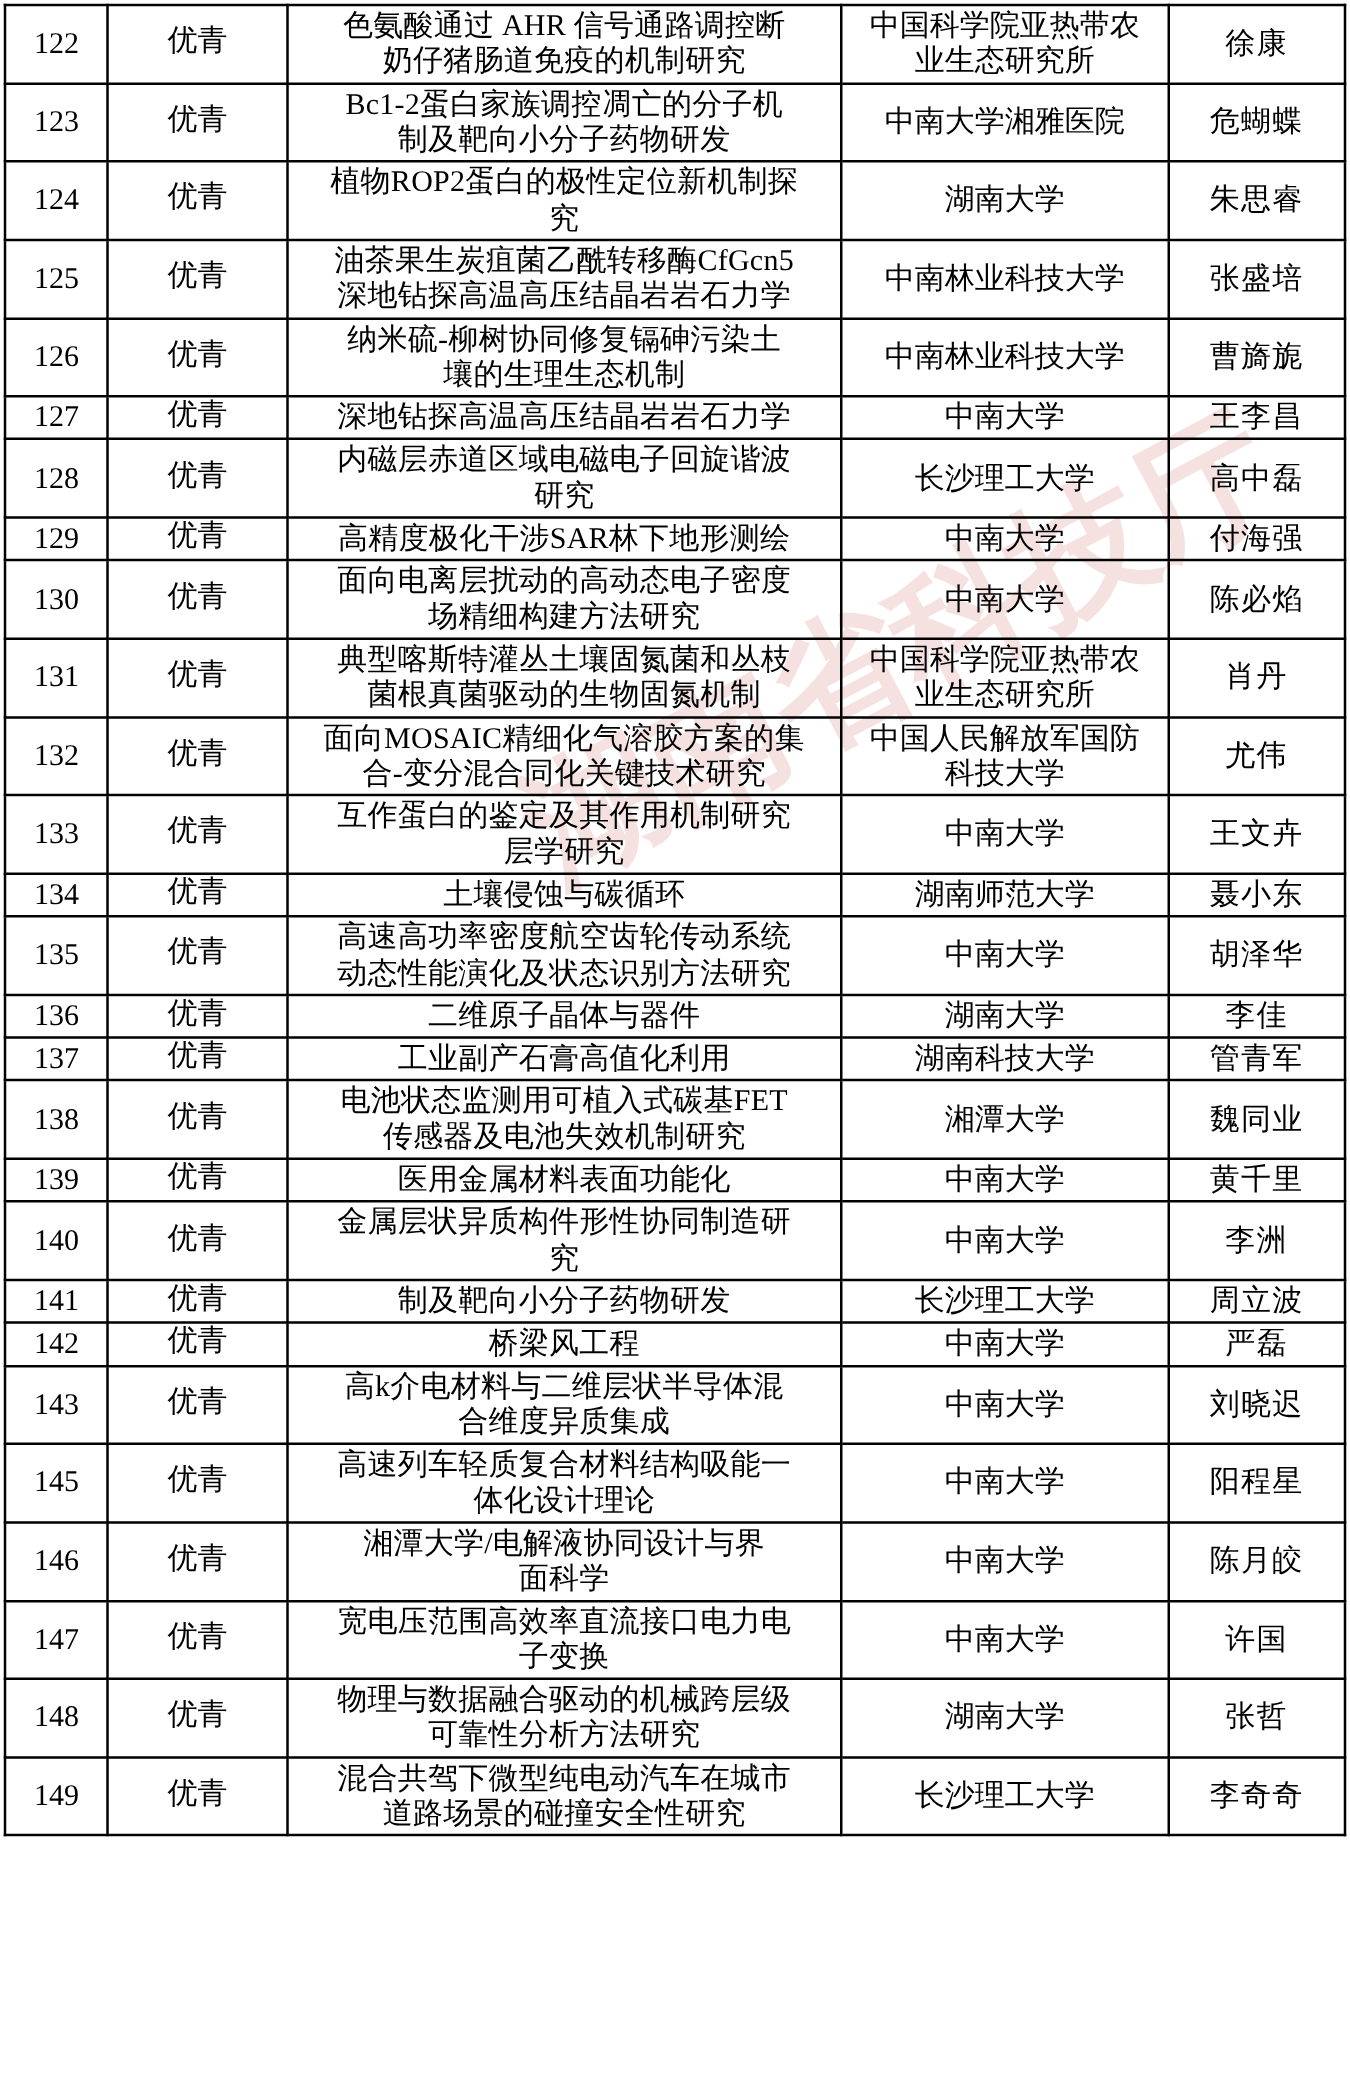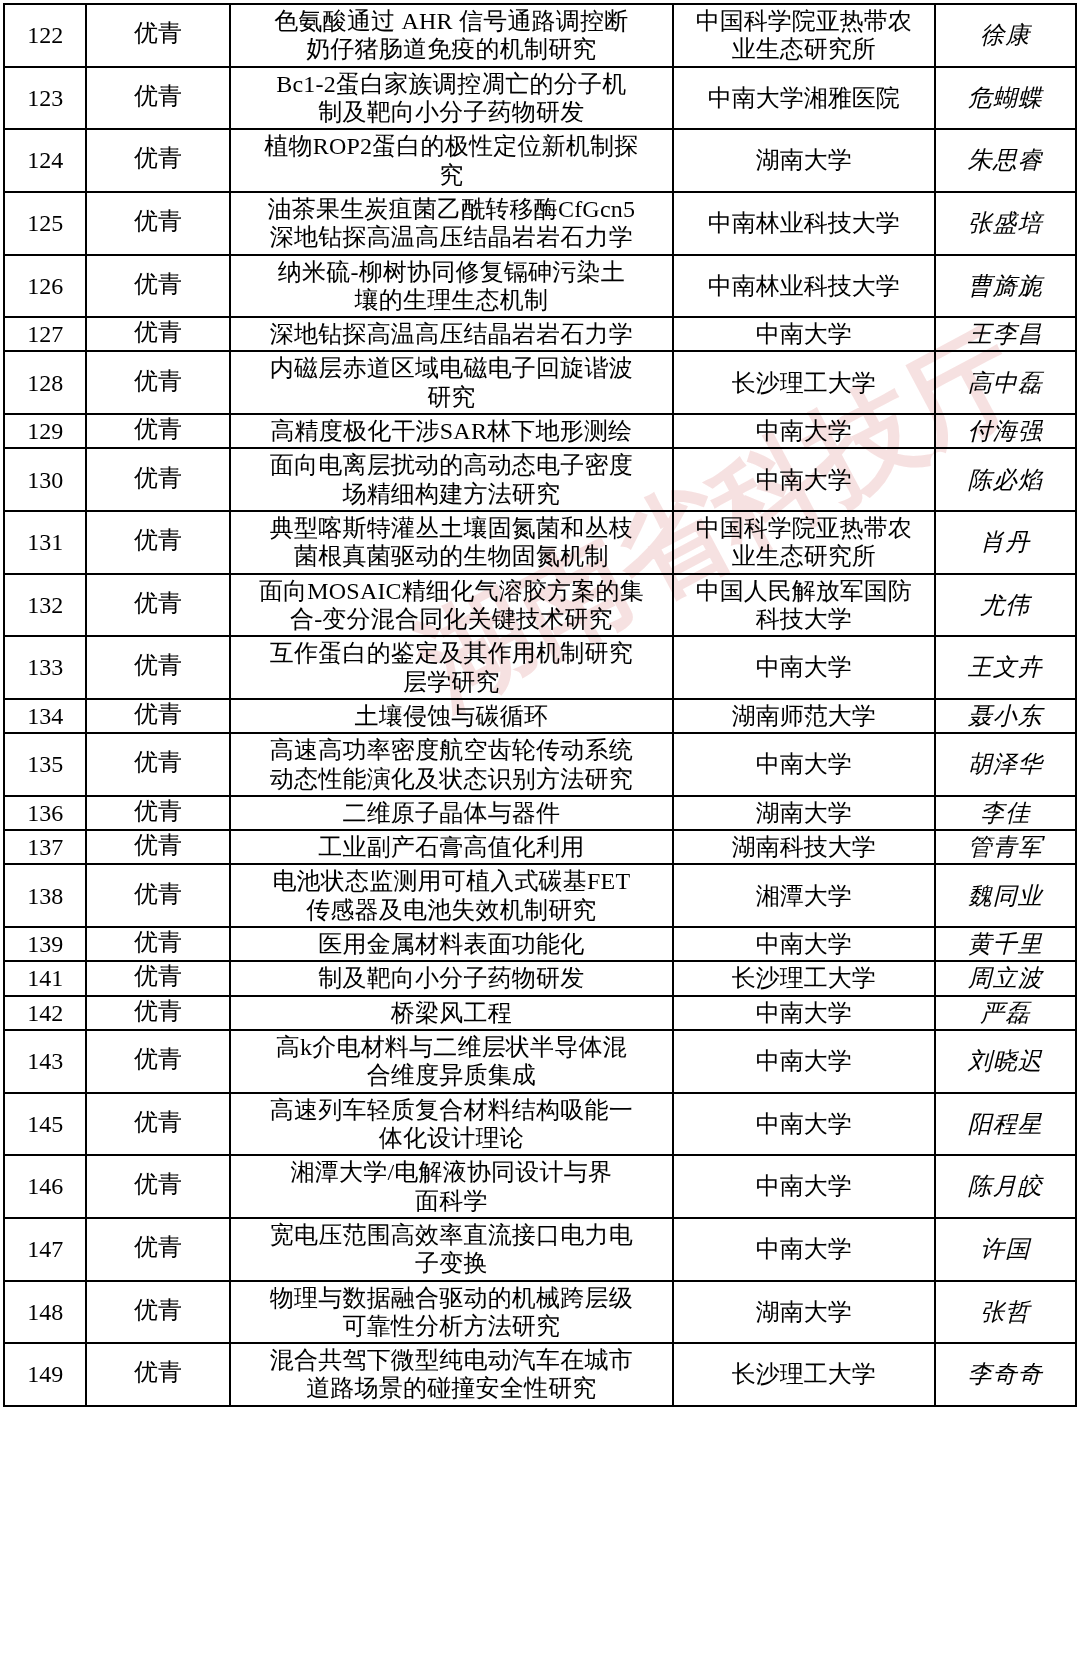--- a/index.html
+++ b/index.html
@@ -51,21 +51,21 @@
   col.c-no    { width: 78px; }
   col.c-type  { width: 136px; }
   col.c-title { width: 420px; }
   col.c-org   { width: 248px; }
   col.c-name  { width: 134px; }
 
   td.no    { font-size: 24px; }
   td.type  { font-size: 24px; font-family: Liberation Mono, monospace; }
   td.title { text-align: center; font-size: 24px; letter-spacing: .2px; }
   td.org   { font-size: 24px; }
-  td.name  { font-size: 24px; letter-spacing: 1px; font-style: italic; }
+  td.name  { font-size: 24px; letter-spacing: 1px; }
 
   td .ln { display: block; }
 </style>
 </head>
 <body>
 
 <div id="watermark">湖南省科技厅</div>
 
 <table class="sheet">
   <colgroup>
@@ -283,20 +283,32 @@
         <td class="type">优青</td>
         <td class="title">
           <span class="ln">医用金属材料表面功能化</span>
         </td>
         <td class="org">
           <span class="ln">中南大学</span>
         </td>
         <td class="name">黄千里</td>
       </tr>
       <tr>
+        <td class="no">140</td>
+        <td class="type">优青</td>
+        <td class="title">
+          <span class="ln">金属层状异质构件形性协同制造研</span>
+          <span class="ln">究</span>
+        </td>
+        <td class="org">
+          <span class="ln">中南大学</span>
+        </td>
+        <td class="name">李洲</td>
+      </tr>
+      <tr>
         <td class="no">141</td>
         <td class="type">优青</td>
         <td class="title">
           <span class="ln">制及靶向小分子药物研发</span>
         </td>
         <td class="org">
           <span class="ln">长沙理工大学</span>
         </td>
         <td class="name">周立波</td>
       </tr>

